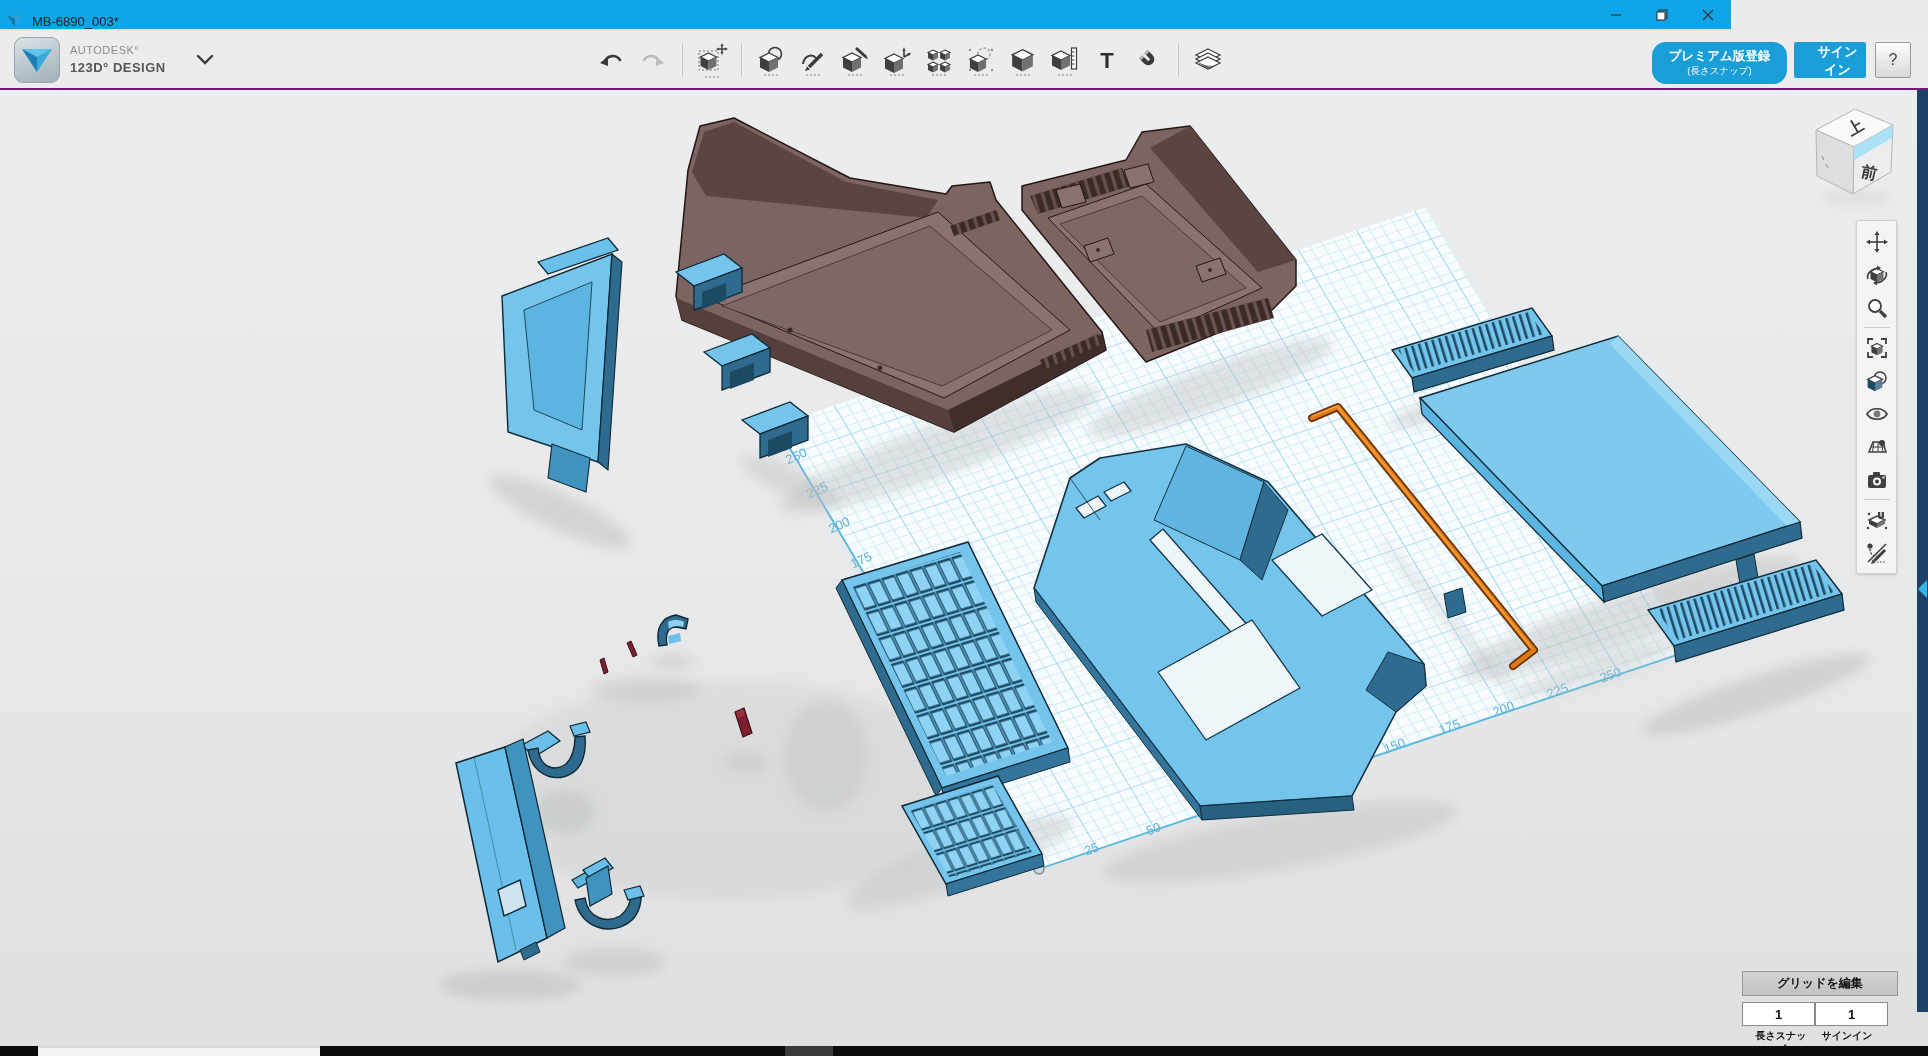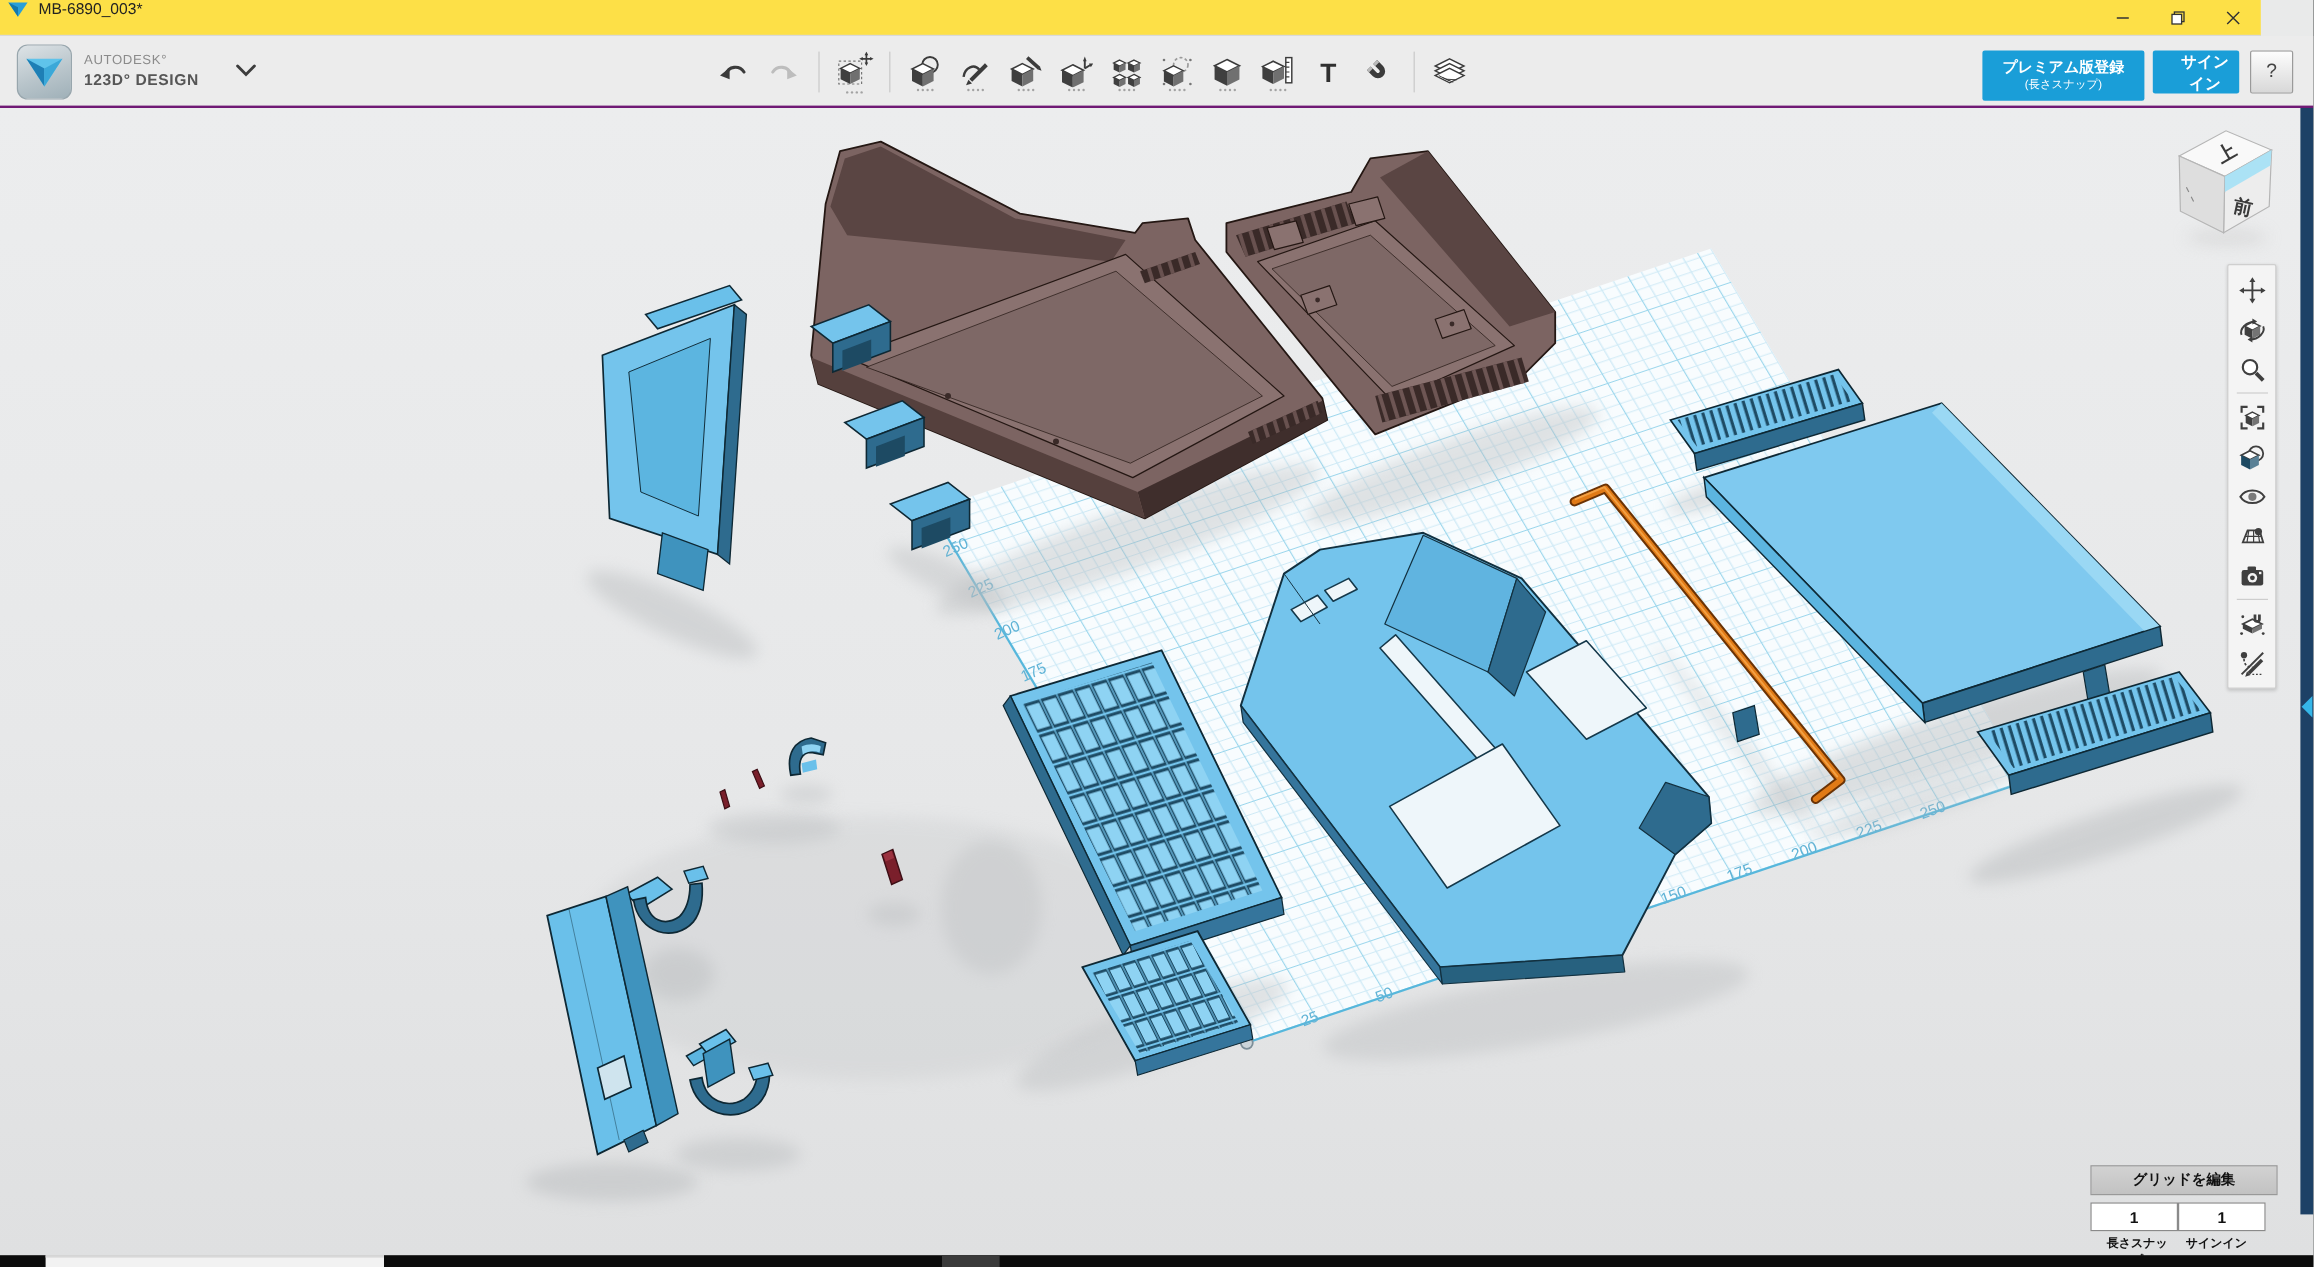--- a/index.html
+++ b/index.html
@@ -1,21 +1,21 @@
 <!DOCTYPE html>
 <html><head>
 <meta charset="utf-8">
 <style>
   html,body{margin:0;padding:0;background:#555;}
   *{box-sizing:border-box;}
   .app{position:relative;width:1928px;height:1056px;background:#e9eaea;overflow:hidden;
        font-family:"Liberation Sans","DejaVu Sans",sans-serif;}
   
-  .titlebar{position:absolute;left:0;top:0;width:1884px;height:30px;background:#fde047;
-            border-bottom:1px solid #d9d9d9;display:flex;align-items:flex-start;}
+  .titlebar{position:absolute;left:0;top:0;width:1731px;height:30px;background:#0ea5e9;
+            border-bottom:1px solid #d9d9d9;display:flex;align-items:flex-end;}
   .titlebar .tlogo{margin:0 8px 0 6px;display:flex;align-items:center;}
   .titlebar .ttext{font-size:13px;color:#222;}
   .wbtns{position:absolute;right:0;top:0;height:30px;display:flex;}
   .wbtn{width:46px;height:30px;display:flex;align-items:center;justify-content:center;cursor:default;}
   
   .header{position:absolute;left:0;top:30px;width:1928px;height:60px;background:#ececec;
           border-bottom:2px solid #701a75;}
   .applogo{position:absolute;left:14px;top:7px;width:46px;height:46px;border-radius:9px;
            background:linear-gradient(160deg,#dde3e6 0%,#b9c5cb 55%,#9fb0b8 100%);
            border:1px solid #98a6ad;display:flex;align-items:center;justify-content:center;}
@@ -23,21 +23,21 @@
   .brand .b1{font-size:11px;color:#8b8b8b;letter-spacing:.5px;}
   .brand .b2{font-size:13px;font-weight:bold;color:#565656;letter-spacing:.5px;}
   .brandchev{position:absolute;left:196px;top:22px;color:#3c3c3c;}
   .tools{position:absolute;left:590px;top:0;height:60px;display:flex;align-items:center;}
   .tbi{width:42px;height:44px;display:flex;flex-direction:column;align-items:center;justify-content:center;}
   .tbi svg{display:block;}
   .tbsep{width:1px;height:34px;background:#c9c9c9;margin:0 8px;}
   .dots4{display:flex;gap:2px;margin-top:1px;}
   .dots4 i{width:2px;height:2px;border-radius:50%;background:#a3a3a3;display:block;}
   .btn-premium{position:absolute;right:141px;top:12px;width:135px;height:42px;background:#1a9ed8;
-      color:#fff;border:none;border-radius:2px;text-align:center;line-height:1.25;cursor:pointer;padding:2px;}
+      color:#fff;border:none;border-radius:14px;text-align:center;line-height:1.25;cursor:pointer;padding:2px;}
   .btn-premium .l1{font-size:12.5px;font-weight:bold;display:block;}
   .btn-premium .l2{font-size:9.5px;display:block;}
   .btn-signin{position:absolute;right:62px;top:12px;width:72px;height:36px;background:#1a9ed8;color:#fff;
       border:none;border-radius:2px;font-size:13px;font-weight:bold;cursor:pointer;padding-left:21px;}
   .btn-help{position:absolute;right:17px;top:12px;width:36px;height:36px;
       background:linear-gradient(#fdfdfd,#d8d8d8);border:1px solid #9a9a9a;border-radius:2px;
       font-size:16px;color:#444;cursor:pointer;}
   
   .viewport{position:absolute;left:0;top:90px;width:1928px;height:956px;
       background:linear-gradient(180deg,#ecedee 0%,#e7e8e9 55%,#dfe0e1 100%);}

